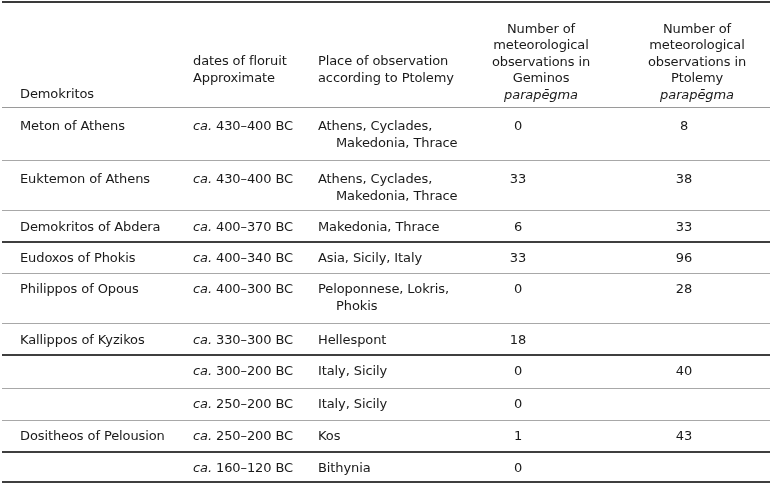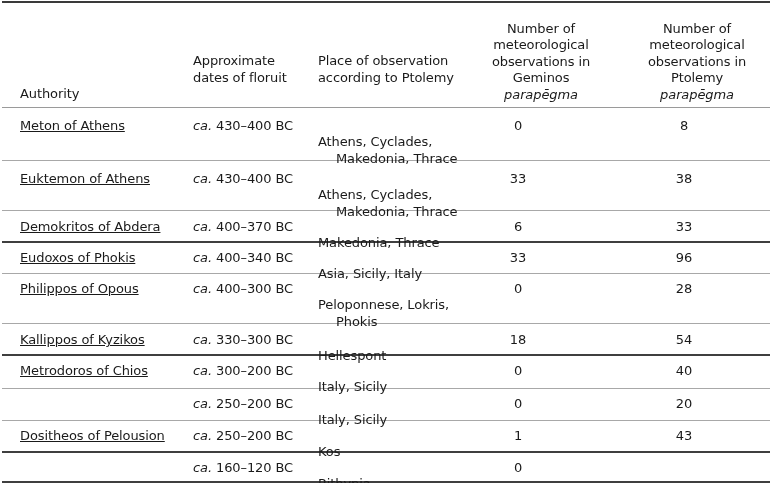--- a/index.html
+++ b/index.html
@@ -13,38 +13,38 @@
   .h2 { left: 191px; bottom: 21px; }
   .h3 { left: 316px; bottom: 21px; }
   .h4 { left: 456px; width: 166px; text-align: center; bottom: 4px; }
   .h5 { left: 622px; width: 146px; text-align: center; bottom: 4px; }
   .h4 span, .h5 span { display: block; }
   .ital { font-style: italic; }
   .row { position: absolute; left: 0; width: 768px; }
   .row.thin { border-bottom: 1px solid #a8a8a8; }
   .row.thick { border-bottom: 2px solid #3f3f3f; }
   .cell { position: absolute; top: 10px; font-size: 13px; line-height: 16.5px; letter-spacing: -0.1px; white-space: nowrap; }
-  .c1 { left: 18px; text-decoration: underline; }
+  .c1 { left: 18px; }
   .c2 { left: 191px; }
-  .c3 { left: 316px; margin-top: 16px; }
+  .c3 { left: 316px; }
   .c3 .l2 { display: block; padding-left: 18px; }
   .c4 { left: 456px; width: 120px; text-align: center; }
   .c5 { left: 622px; width: 120px; text-align: center; }
 </style>
 </head>
 <body>
 
 <div class="tbl">
   <div class="rule-top"></div>
 
   <div class="hdr">
-    <div class="hcell h1">Authority</div>
+    <div class="hcell h1">Demokritos</div>
     <div class="hcell h2">
+      <span style="display:block">dates of floruit</span>
       <span style="display:block">Approximate</span>
-      <span style="display:block">dates of floruit</span>
     </div>
     <div class="hcell h3">
       <span style="display:block">Place of observation</span>
       <span style="display:block">according to Ptolemy</span>
     </div>
     <div class="hcell h4">
       <span>Number of</span>
       <span>meteorological</span>
       <span>observations in</span>
       <span>Geminos</span>
@@ -97,36 +97,33 @@
     <div class="cell c3" style="top:7px"><span>Peloponnese, Lokris,</span><span class="l2">Phokis</span></div>
     <div class="cell c4" style="top:7px">0</div>
     <div class="cell c5" style="top:7px">28</div>
   </div>
 
   <div class="row thick" style="top:323px;height:30px;">
     <div class="cell c1" style="top:8px">Kallippos of Kyzikos</div>
     <div class="cell c2" style="top:8px"><span class="ital">ca.</span> <span>330–300 BC</span></div>
     <div class="cell c3" style="top:8px"><span>Hellespont</span></div>
     <div class="cell c4" style="top:8px">18</div>
-    <div class="cell c5" style="top:8px">54</div>
   </div>
 
   <div class="row thin" style="top:355px;height:32px;">
-    <div class="cell c1" style="top:7px">Metrodoros of Chios</div>
     <div class="cell c2" style="top:7px"><span class="ital">ca.</span> <span>300–200 BC</span></div>
     <div class="cell c3" style="top:7px"><span>Italy, Sicily</span></div>
     <div class="cell c4" style="top:7px">0</div>
     <div class="cell c5" style="top:7px">40</div>
   </div>
 
   <div class="row thin" style="top:388px;height:31px;">
     <div class="cell c2" style="top:7px"><span class="ital">ca.</span> <span>250–200 BC</span></div>
     <div class="cell c3" style="top:7px"><span>Italy, Sicily</span></div>
     <div class="cell c4" style="top:7px">0</div>
-    <div class="cell c5" style="top:7px">20</div>
   </div>
 
   <div class="row thick" style="top:420px;height:30px;">
     <div class="cell c1" style="top:7px">Dositheos of Pelousion</div>
     <div class="cell c2" style="top:7px"><span class="ital">ca.</span> <span>250–200 BC</span></div>
     <div class="cell c3" style="top:7px"><span>Kos</span></div>
     <div class="cell c4" style="top:7px">1</div>
     <div class="cell c5" style="top:7px">43</div>
   </div>
 

